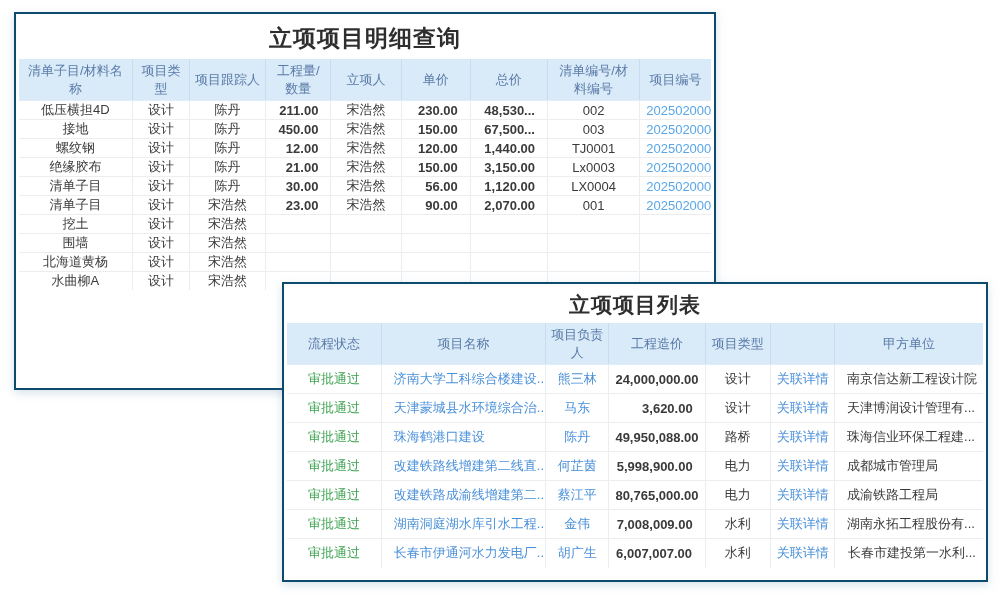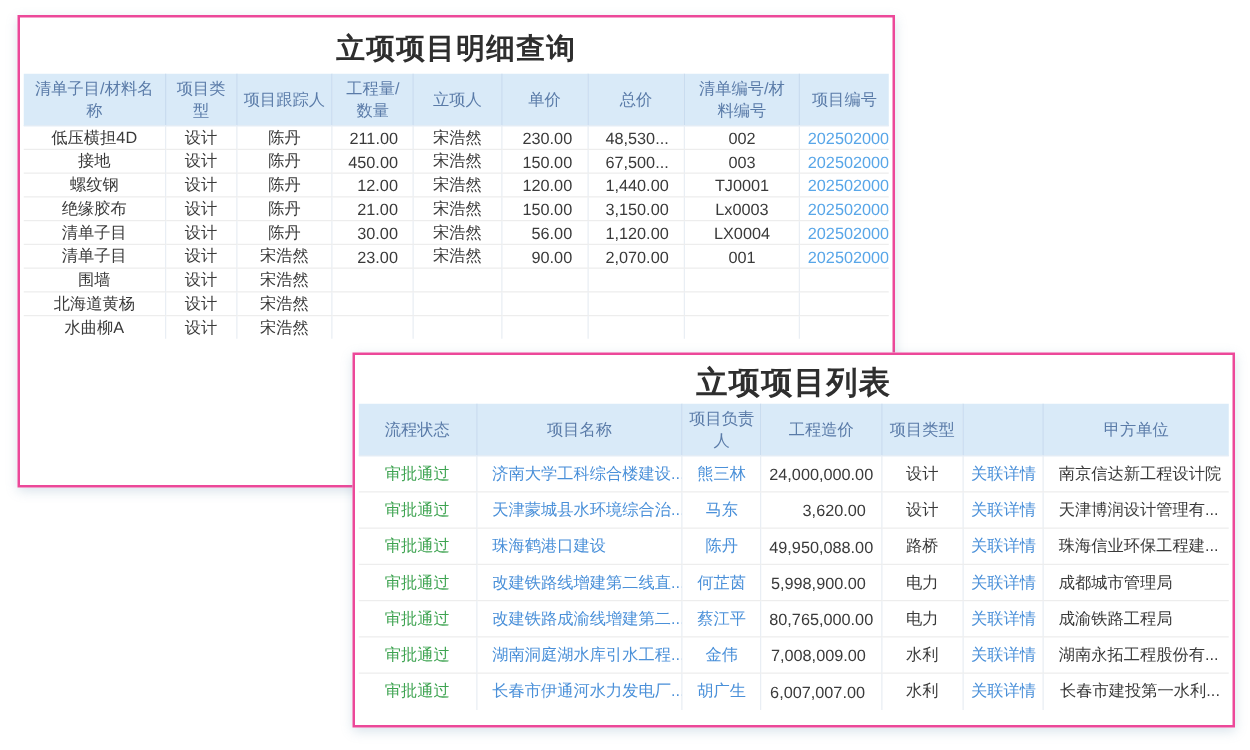--- a/index.html
+++ b/index.html
@@ -3,32 +3,32 @@
 <meta charset="utf-8">
 <style>
   html,body{margin:0;padding:0;}
   body{
     width:1000px;height:600px;position:relative;overflow:hidden;
     background:#ffffff;
     font-family:"Liberation Sans","DejaVu Sans",sans-serif;
   }
   .panel{
     position:absolute;background:#fff;
-    border:2px solid #ec4899;
+    border:2px solid #0c4a6e;
     box-shadow:0 3px 9px rgba(110,150,180,.28);
     padding:3px;box-sizing:border-box;
   }
   .panel-detail{left:14px;top:12px;width:702px;height:378px;z-index:1;}
   .panel-list{left:282px;top:282px;width:706px;height:300px;z-index:2;}
   .panel-title{
     display:flex;align-items:center;justify-content:center;
     font-weight:bold;color:#2e2e2e;letter-spacing:1px;
   }
   .panel-detail .panel-title{height:42px;font-size:23px;}
-  .panel-list .panel-title{height:36px;font-size:25px;}
+  .panel-list .panel-title{height:36px;font-size:21px;}
   table.tbl{
     width:100%;border-collapse:collapse;table-layout:fixed;
     font-size:13px;color:#3a3a3a;
   }
   .tbl thead th{
     background:#d9eaf8;color:#5a7ba8;font-weight:normal;font-size:13px;
     padding:3px 5px;line-height:1.35;vertical-align:middle;
     border-right:1px solid #c9dcef;border-bottom:1px solid #e3ecf5;
   }
   .tbl thead th:last-child{border-right:none;}
@@ -37,21 +37,21 @@
   .tbl td{
     padding:0 6px;vertical-align:middle;
     border-right:1px solid #e9eef4;border-bottom:1px solid #ededed;
     overflow:hidden;white-space:nowrap;
   }
   .tbl td:last-child{border-right:none;}
   .tbl tbody tr:last-child td{border-bottom:none;text-align:center;}
   .panel-detail tbody tr{height:15px;}
   .panel-list tbody tr{height:29px;}
   .c{text-align:center;}
-  .r{text-align:right;padding-right:12px !important;}
+  .r{text-align:right;padding-right:12px !important;font-weight:bold;}
   .l{text-align:left;padding-left:12px !important;}
   .link{color:#4a90d9;cursor:pointer;}
   .num-link{color:#58a6e8;cursor:pointer;}
   .status-green{color:#3fa452;}
 </style>
 </head>
 <body>
 
 <div class="panel panel-detail">
   <div class="panel-title">立项项目明细查询</div>
@@ -141,20 +141,31 @@
         <td class="c">设计</td>
         <td class="c">宋浩然</td>
         <td class="r">23.00</td>
         <td class="c">宋浩然</td>
         <td class="r">90.00</td>
         <td class="r">2,070.00</td>
         <td class="c">001</td>
         <td class="c num-link">2025020003</td>
       </tr>
       <tr>
+        <td class="c">挖土</td>
+        <td class="c">设计</td>
+        <td class="c">宋浩然</td>
+        <td class="r"></td>
+        <td class="c"></td>
+        <td class="r"></td>
+        <td class="r"></td>
+        <td class="c"></td>
+        <td class="c num-link"></td>
+      </tr>
+      <tr>
         <td class="c">围墙</td>
         <td class="c">设计</td>
         <td class="c">宋浩然</td>
         <td class="r"></td>
         <td class="c"></td>
         <td class="r"></td>
         <td class="r"></td>
         <td class="c"></td>
         <td class="c num-link"></td>
       </tr>

